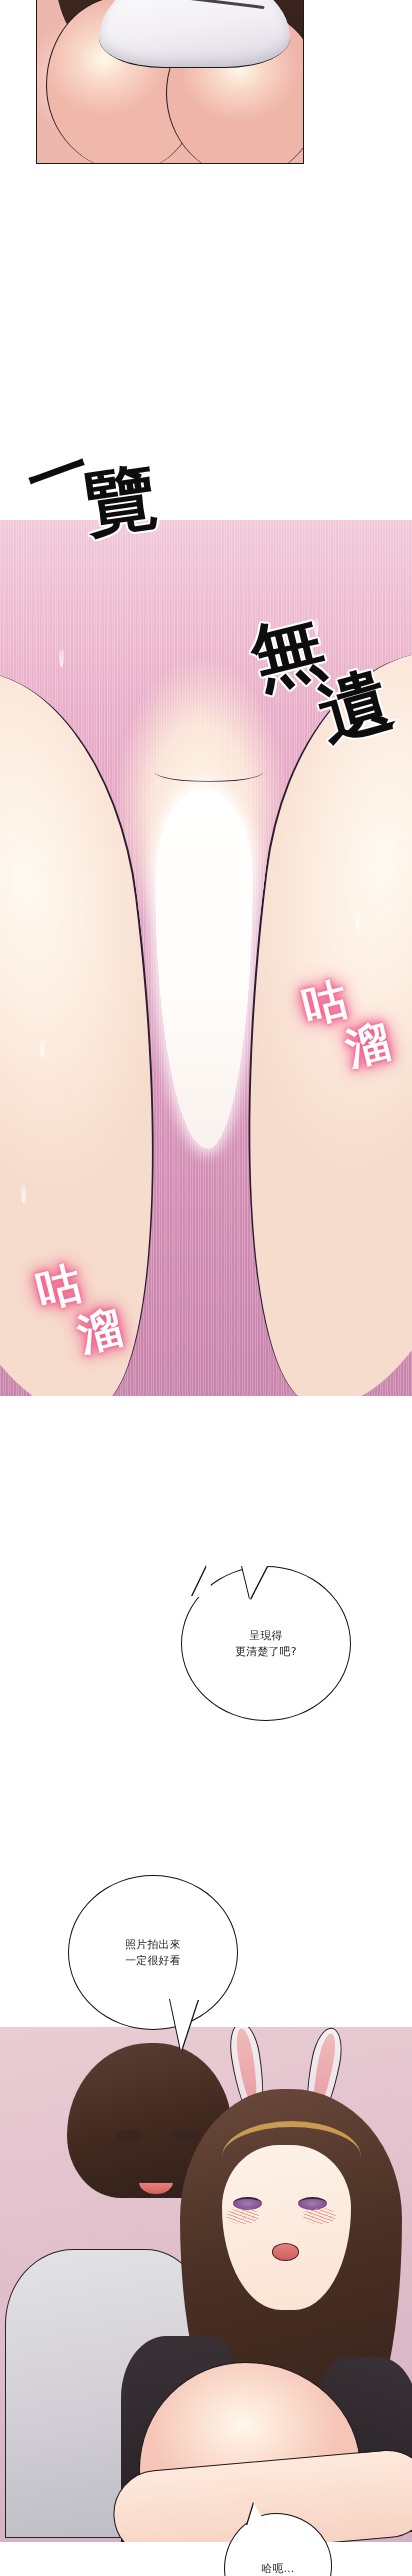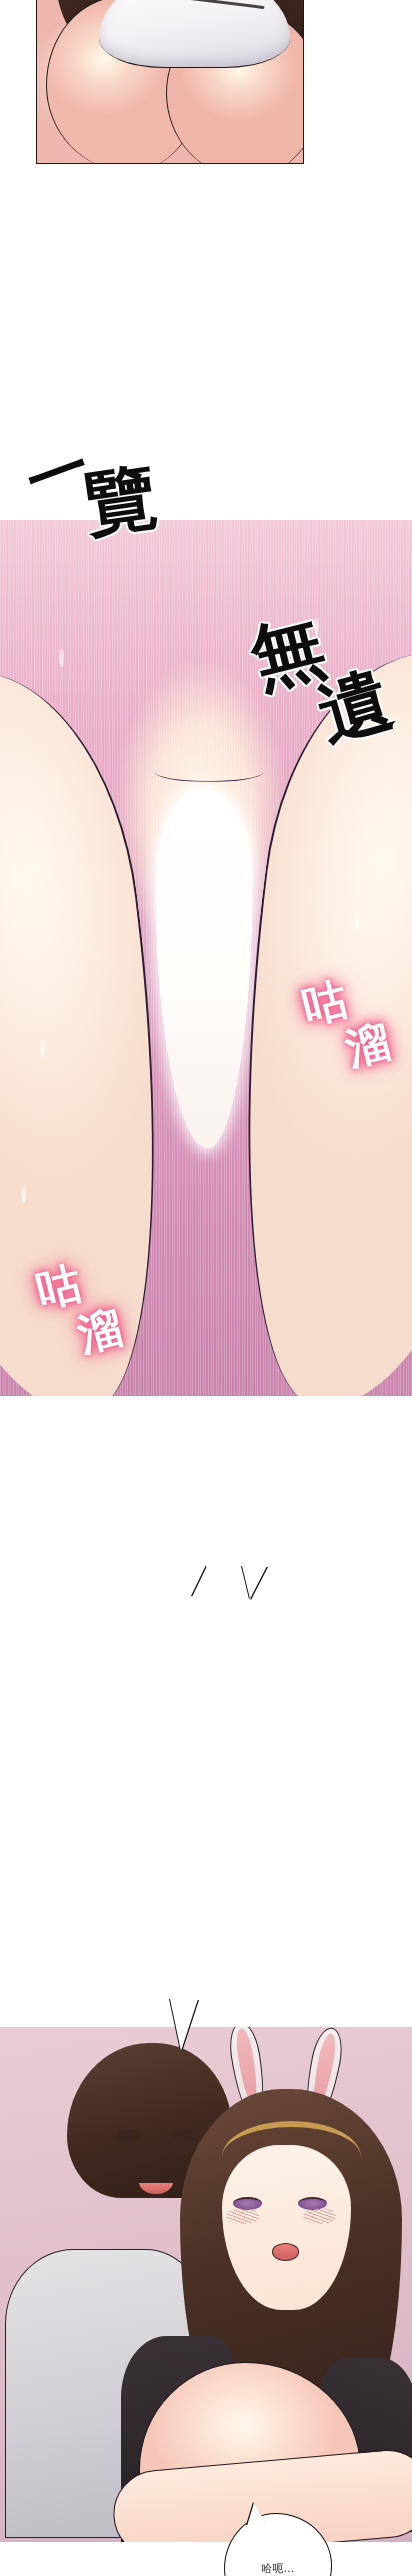--- a/index.html
+++ b/index.html
@@ -349,22 +349,30 @@
   <div class="sfx-brush" id="sfx-yi2">遺</div>
 
   <div class="sfx-glow" id="sfx-gu1">咕</div>
   <div class="sfx-glow" id="sfx-liu1">溜</div>
   <div class="sfx-glow" id="sfx-gu2">咕</div>
   <div class="sfx-glow" id="sfx-liu2">溜</div>
 
   <div class="tail" id="b1-tail"></div>
 
   <div class="tail" id="b2-tail"></div>
+  <div class="bubble oval" id="b2">
+    <span class="txt">呈現得
+更清楚了吧?</span>
+  </div>
 
   <div class="tail" id="b3-tail"></div>
+  <div class="bubble oval" id="b3">
+    <span class="txt">照片拍出來
+一定很好看</span>
+  </div>
 
   <div class="panel" id="panel3">
     <div class="man-hair"></div>
     <div class="man-face"></div>
     <div class="man-eye-l"></div>
     <div class="man-eye-r"></div>
     <div class="man-mouth"></div>
     <div class="hood"></div>
     <div class="ear-l"></div>
     <div class="ear-r"></div>

